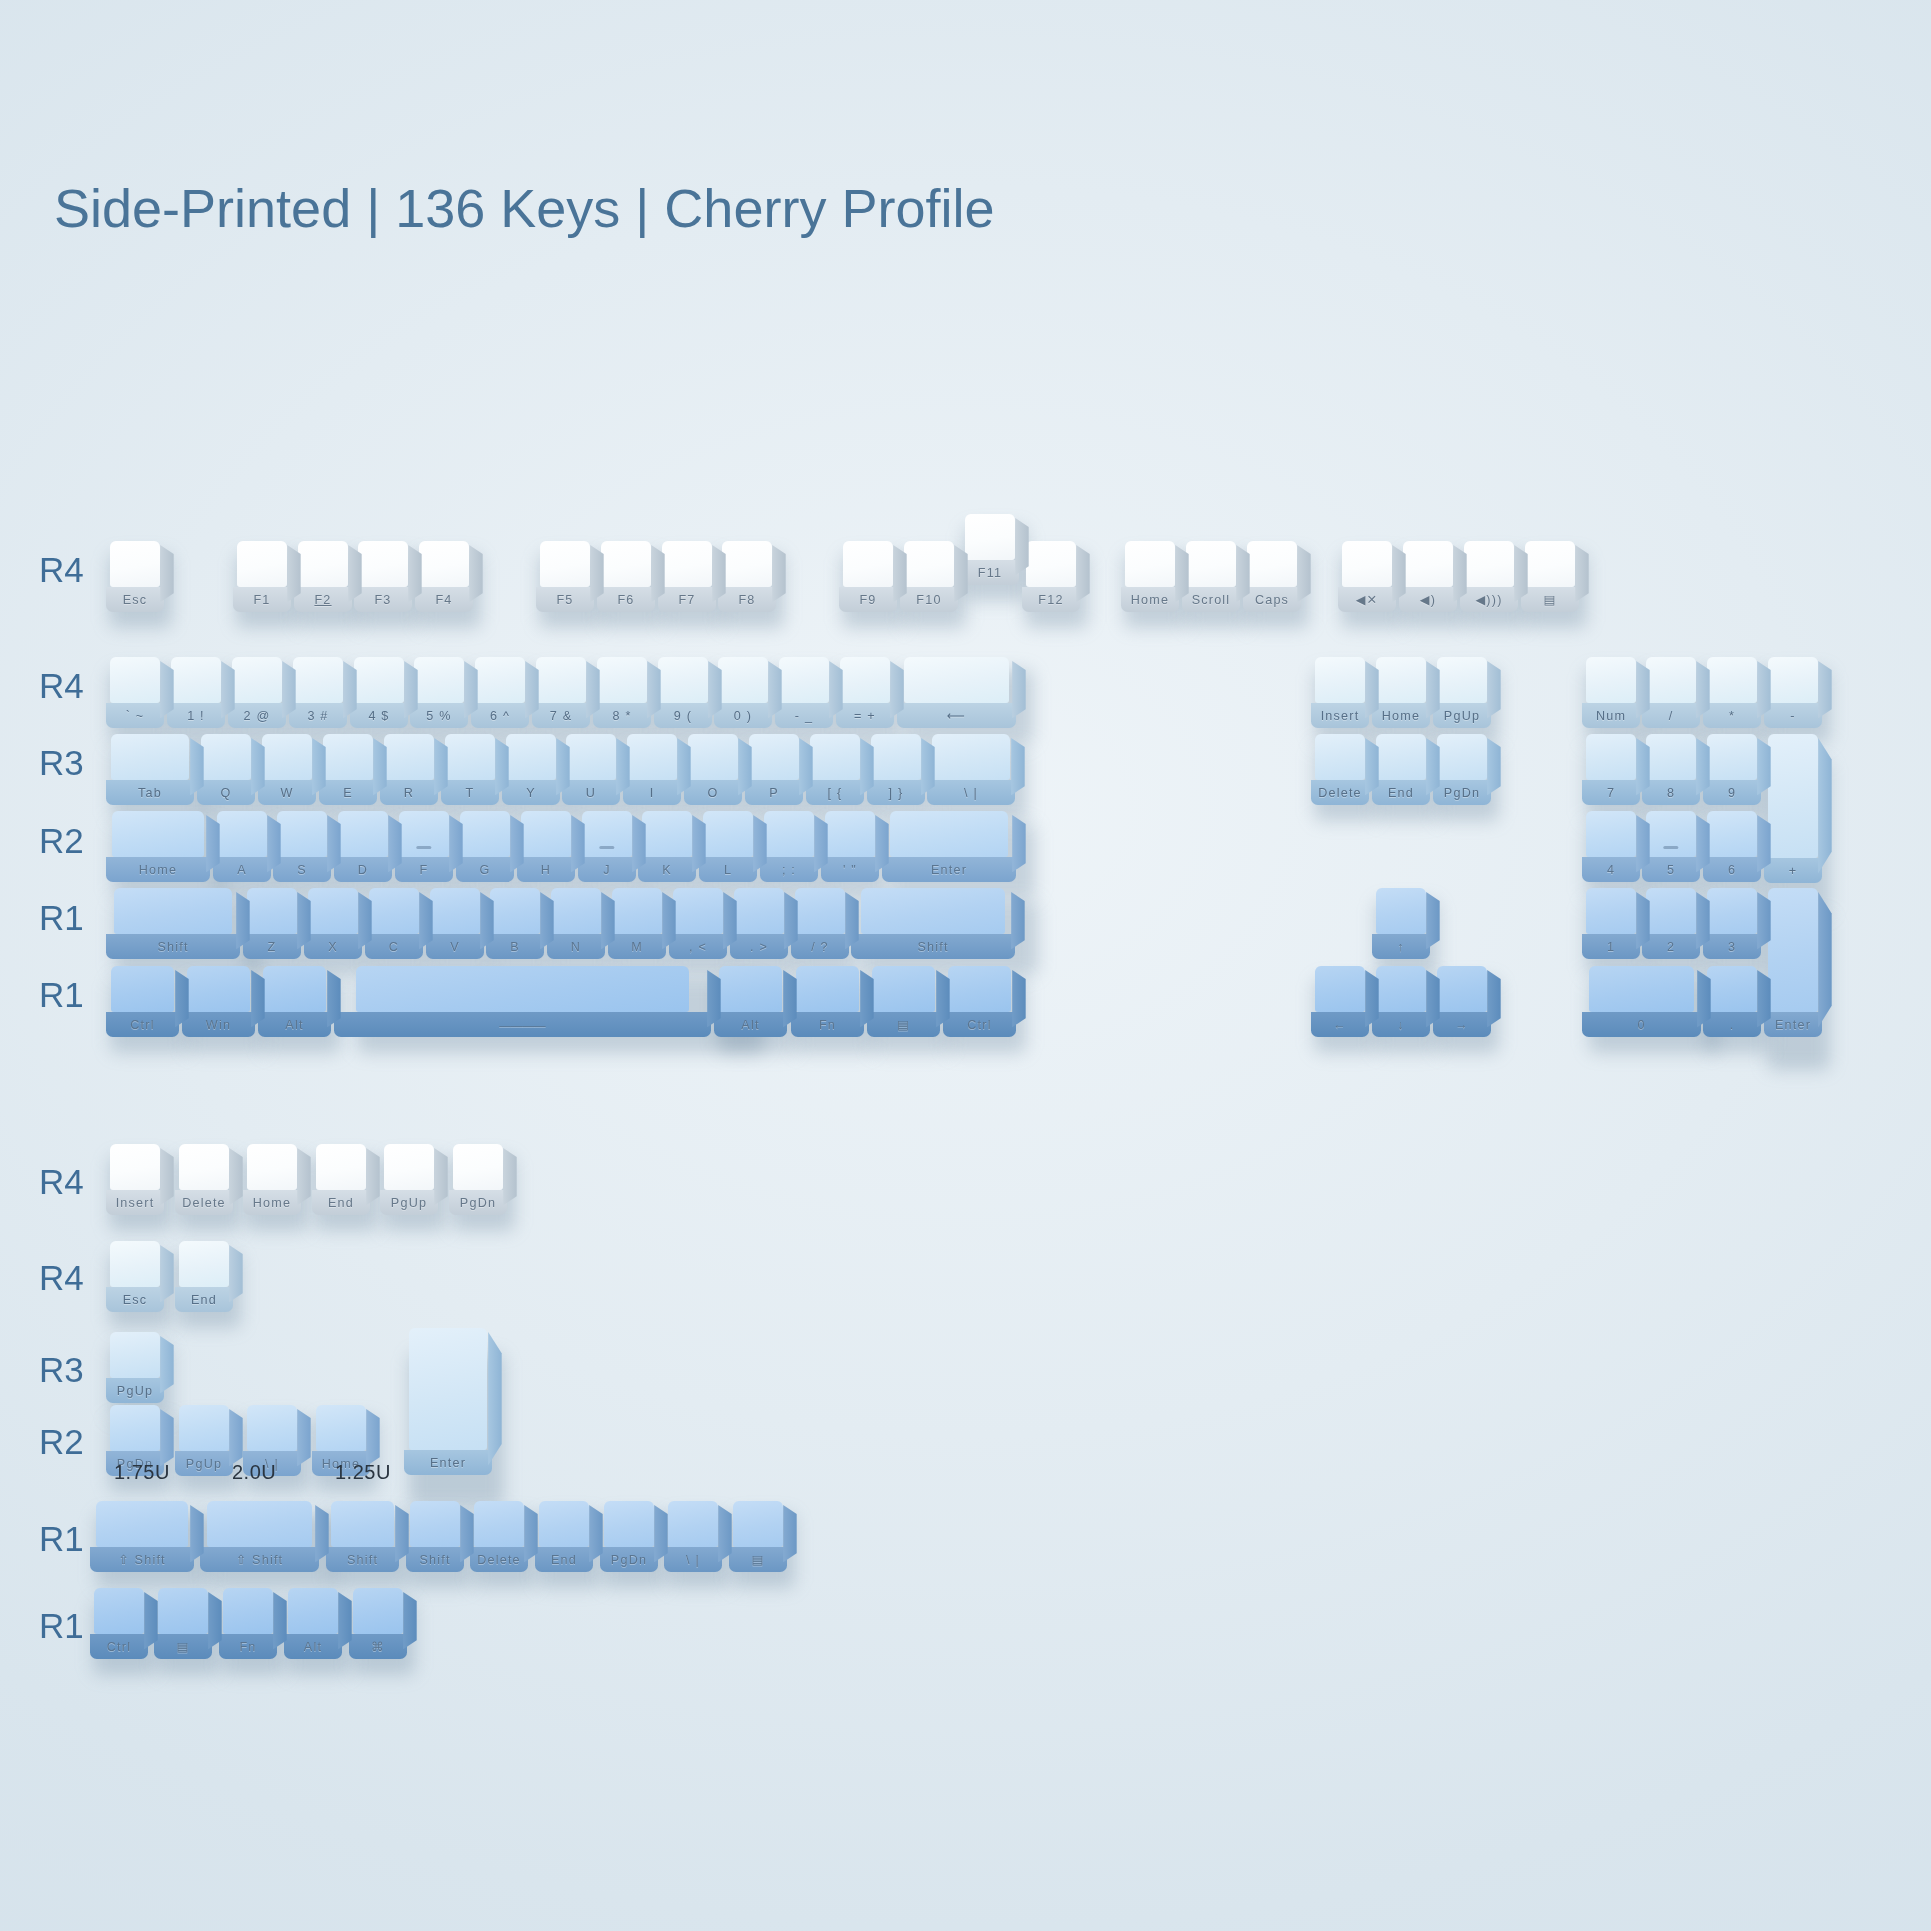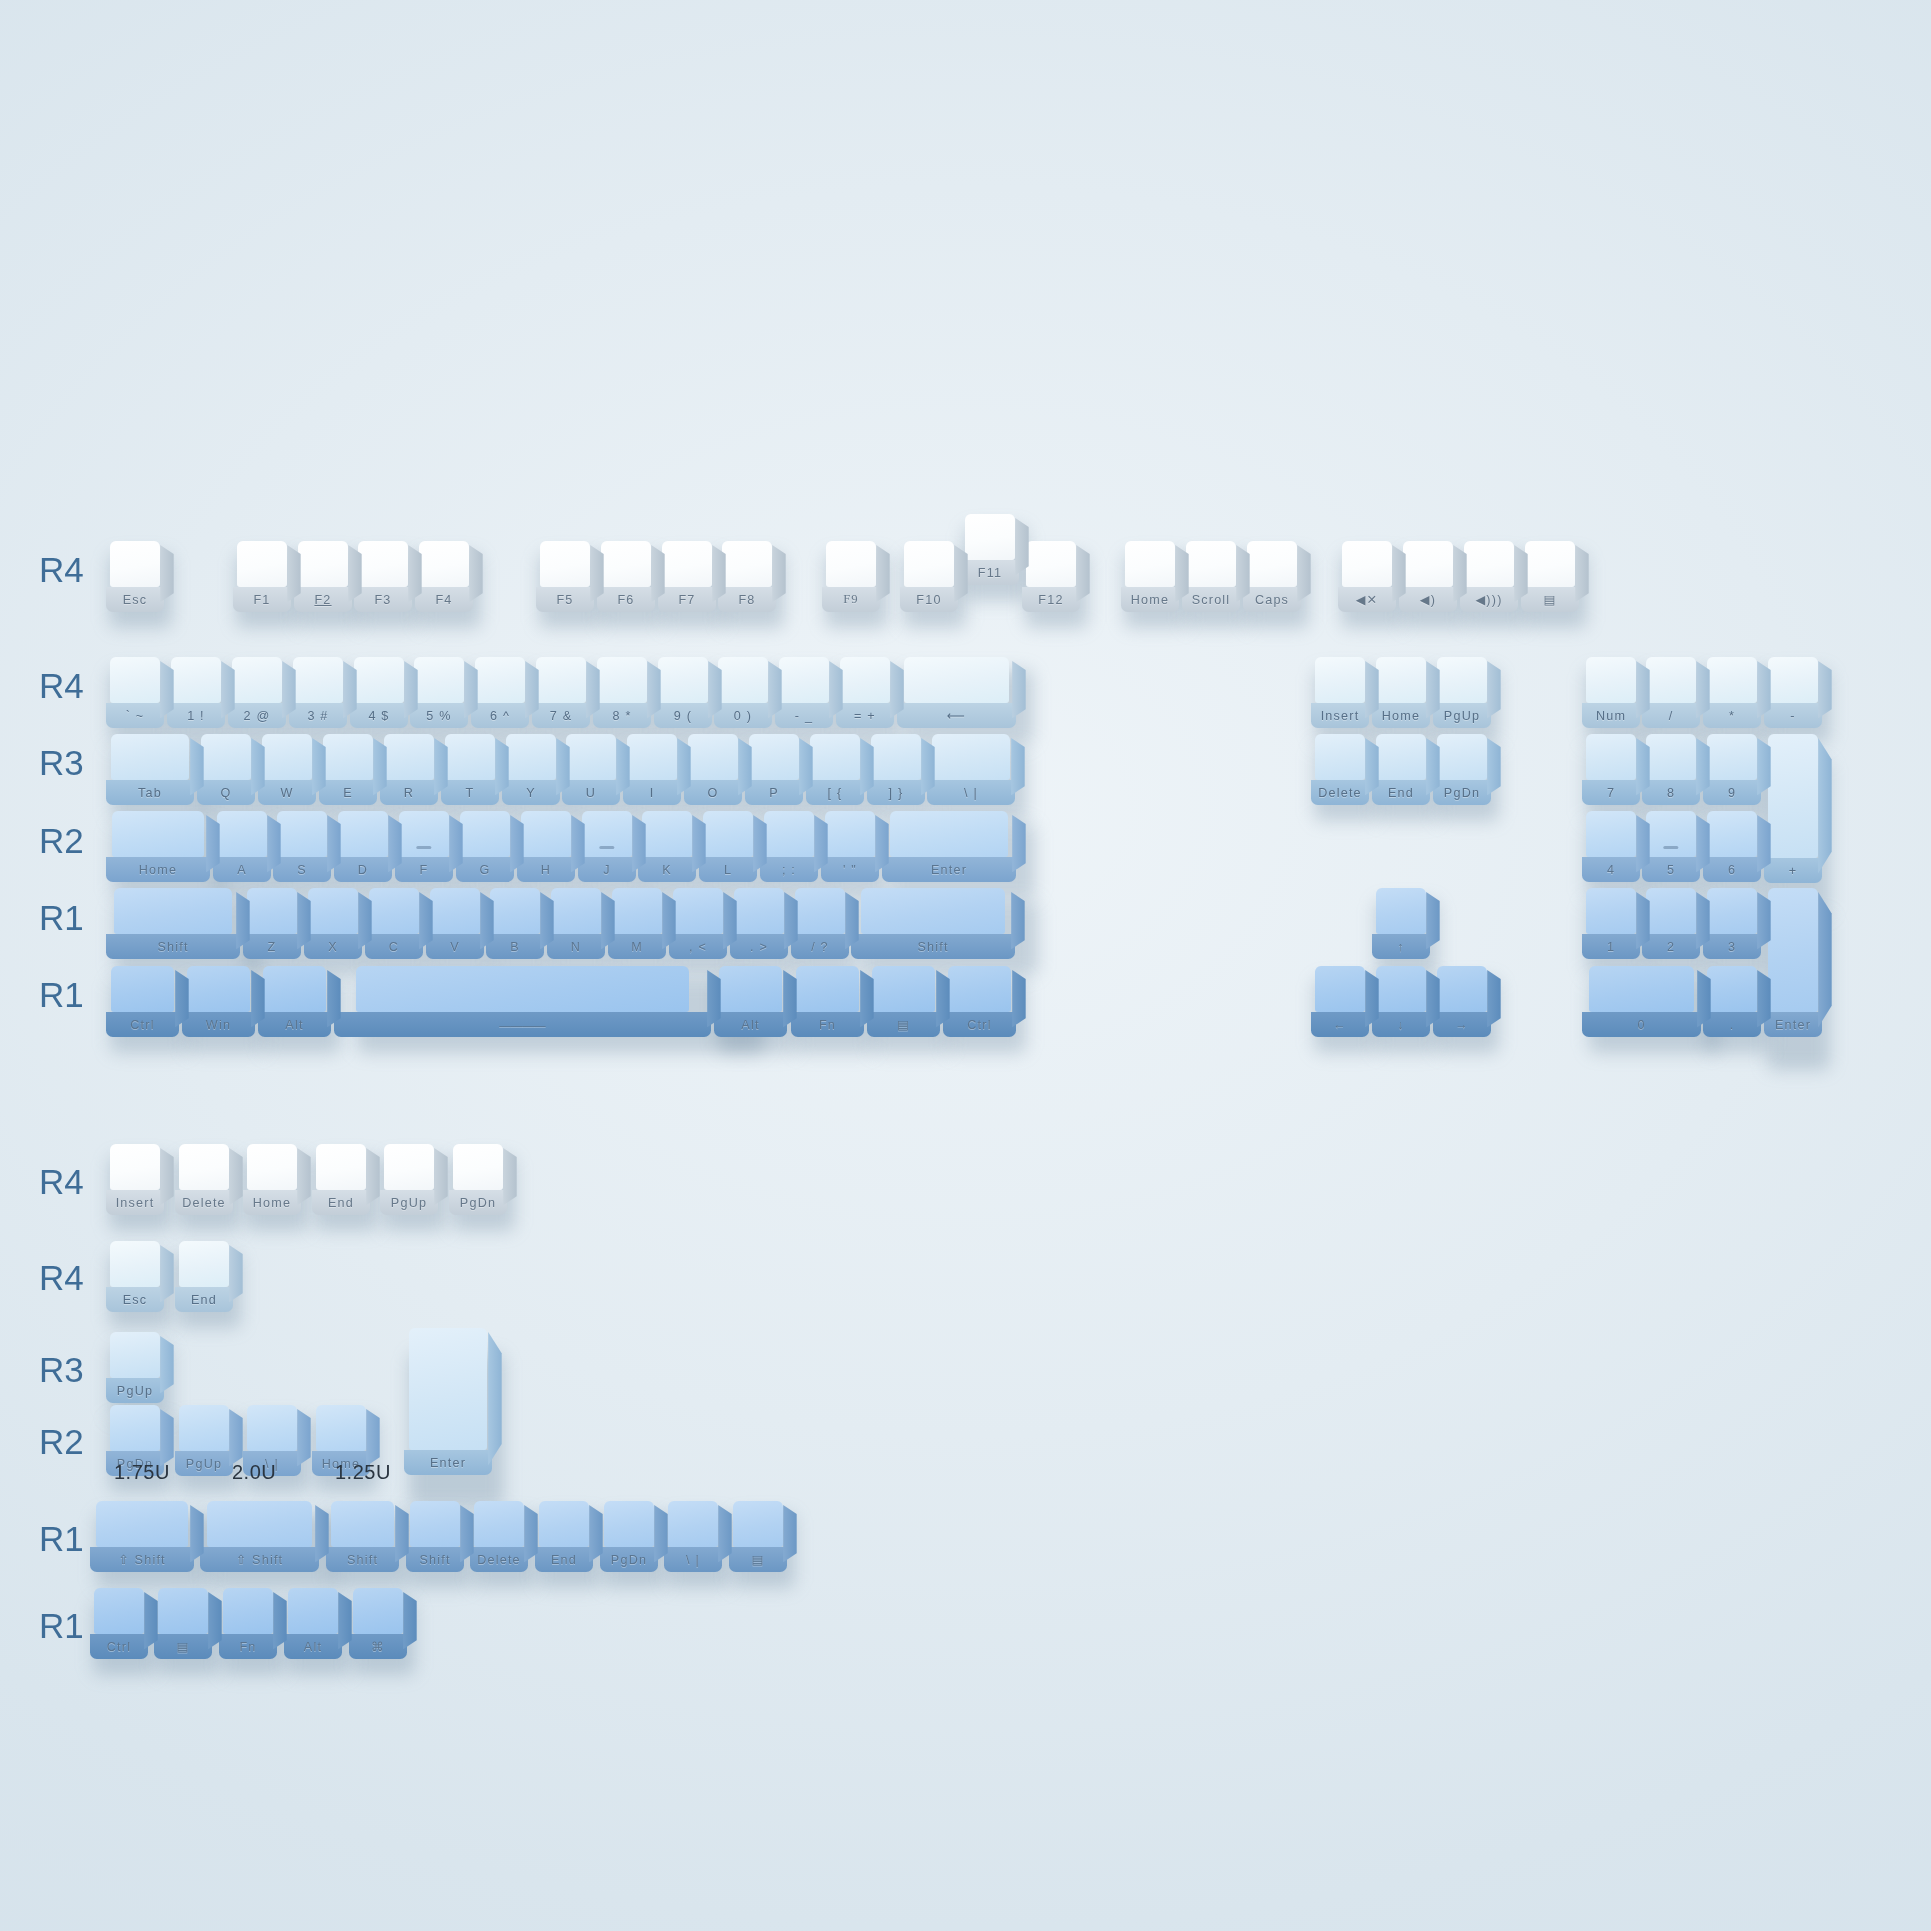--- a/index.html
+++ b/index.html
@@ -114,20 +114,21 @@
     font-size:20px;color:#2a3540;
     letter-spacing:0.5px;
   }
 </style>
 </head>
 <body>
 
 <div id="bg-glow"></div>
 
 <div id="header">
+  <h2 id="subtitle">Side-Printed | 136 Keys | Cherry Profile</h2>
 </div>
 
 <div id="stage">
     <div class="rowlabel" style="left: 39px; top: 550px;">R4</div>
     <div class="cap t-w" style="left: 106px; top: 541px; width: 58px; height: 71px;">
       <div class="shadow"></div>
       <div class="side"></div>
       <div class="body">
         <div class="top" style="height: 46px; margin: 0px 3.9px;"></div>
         <div class="front" style="height: 25px;">Esc</div>
@@ -190,21 +191,21 @@
       </div>
     </div>
     <div class="cap t-w" style="left: 718px; top: 541px; width: 58px; height: 71px;">
       <div class="shadow"></div>
       <div class="side"></div>
       <div class="body">
         <div class="top" style="height: 46px; margin: 0px 3.9px;"></div>
         <div class="front" style="height: 25px;">F8</div>
       </div>
     </div>
-    <div class="cap t-w" style="left: 822px; top: 541px; width: 58px; height: 71px; font-family: Liberation Serif, serif;">
+    <div class="cap t-w" style="left: 839px; top: 541px; width: 58px; height: 71px;">
       <div class="shadow"></div>
       <div class="side"></div>
       <div class="body">
         <div class="top" style="height: 46px; margin: 0px 3.9px;"></div>
         <div class="front" style="height: 25px;">F9</div>
       </div>
     </div>
     <div class="cap t-w" style="left: 900px; top: 541px; width: 58px; height: 71px;">
       <div class="shadow"></div>
       <div class="side"></div>

